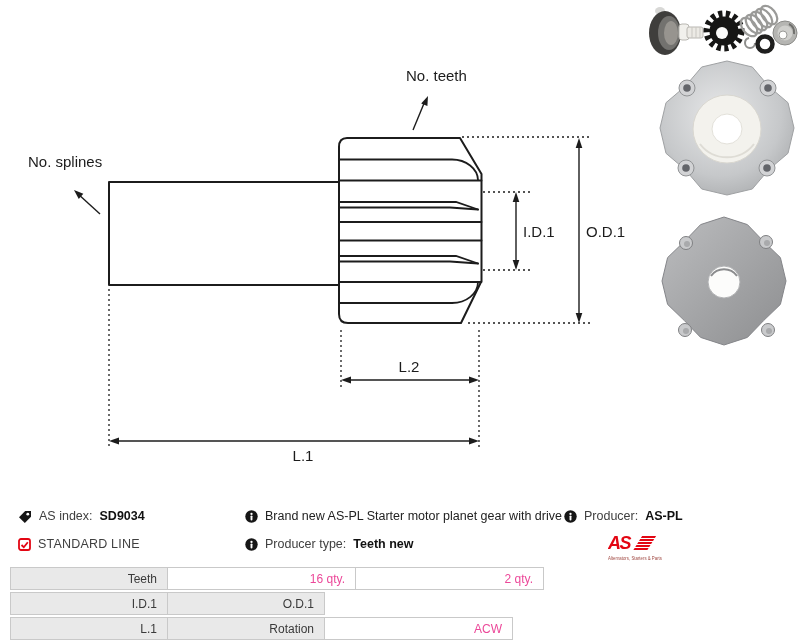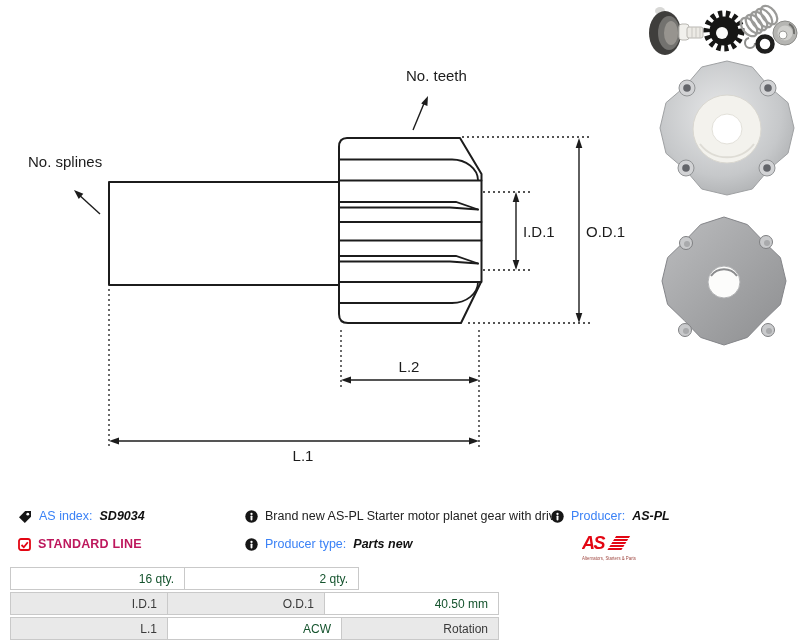--- a/index.html
+++ b/index.html
@@ -2,31 +2,31 @@
 <html><head>
 <meta charset="utf-8">
 <style>
   html,body{margin:0;padding:0;background:#fff;}
   .page{position:relative;width:800px;height:644px;background:#ffffff;overflow:hidden;
         font-family:"Liberation Sans", sans-serif;}
   .drawing{position:absolute;left:0;top:0;}
   .photos{position:absolute;left:600px;top:0;}
   .info-block{position:absolute;top:509px;display:flex;flex-direction:column;gap:13px;}
   .info-line{display:flex;align-items:center;gap:7px;font-size:12.5px;color:#222;line-height:15px;white-space:nowrap;}
-  .b{font-weight:bold;color:#111;font-style:italic;}
-  .red{color:#be185d;font-weight:bold;letter-spacing:.2px;}
-  .lblsp{color:#3b82f6;}
-  .logo-wrap{margin-left:31px;margin-top:-4px;}
+  .b{font-weight:bold;color:#111;}
+  .red{color:#404040;font-weight:normal;letter-spacing:.2px;}
+  .lblsp{color:#404040;}
+  .logo-wrap{margin-left:44px;margin-top:-4px;}
   .spec-table{position:absolute;left:10px;top:567px;font-size:12px;}
   .spec-row{display:flex;margin-bottom:2px;}
   .cell{height:23px;box-sizing:border-box;border:1px solid #c9c9c9;display:flex;align-items:center;
         justify-content:flex-end;padding-right:10px;}
   .cell + .cell{margin-left:-1px;}
   .c-lbl{width:158px;background:#e9e9e9;color:#3a3a3a;}
-  .c-val{width:175px;background:#ffffff;color:#14532d;}
+  .c-val{width:189px;background:#ffffff;color:#ec4899;}
 </style>
 </head>
 <body>
 
 <div class="page">
 
   <svg class="drawing" width="640" height="500" viewBox="0 0 640 500">
 
     <g fill="none" stroke="#1c1c1c" stroke-width="2" stroke-linejoin="round" stroke-linecap="round">
       <path d="M339,182 H109 V285 H339"></path>
@@ -189,25 +189,25 @@
       </svg>
       <span>Brand new AS-PL Starter motor planet gear with drive</span>
     </div>
     <div class="info-line">
       <svg width="13" height="13" viewBox="0 0 13 13">
         <circle cx="6.5" cy="6.5" r="6.2" fill="#161616"></circle>
         <circle cx="6.5" cy="3.9" r="1.15" fill="#fff"></circle>
         <rect x="5.55" y="5.4" width="1.9" height="5.1" rx="0.95" fill="#fff"></rect>
       </svg>
       <span class="lblsp">Producer type:</span>
-      <span class="b">Parts new</span>
-    </div>
-  </div>
-
-  <div class="info-block" style="left:551px;justify-content:space-between;">
+      <span class="b">Teeth new</span>
+    </div>
+  </div>
+
+  <div class="info-block" style="left:564px;justify-content:space-between;">
     <div class="info-line">
       <svg width="13" height="13" viewBox="0 0 13 13">
         <circle cx="6.5" cy="6.5" r="6.2" fill="#161616"></circle>
         <circle cx="6.5" cy="3.9" r="1.15" fill="#fff"></circle>
         <rect x="5.55" y="5.4" width="1.9" height="5.1" rx="0.95" fill="#fff"></rect>
       </svg>
       <span class="lblsp">Producer:</span>
       <span class="b">AS-PL</span>
     </div>
     <div class="logo-wrap">
@@ -220,28 +220,28 @@
           <rect x="36" y="12" width="14" height="2"></rect>
           <rect x="36" y="15" width="14" height="2"></rect>
         </g>
         <text x="0" y="27" font-family="'Liberation Sans', sans-serif" font-size="5" fill="#a14a44" textLength="54" lengthAdjust="spacingAndGlyphs">Alternators, Starters &amp; Parts</text>
       </svg>
     </div>
   </div>
 
   <div class="spec-table">
     <div class="spec-row">
+      <div class="cell c-lbl">Teeth</div>
       <div class="cell c-val">16 qty.</div>
       <div class="cell c-val">2 qty.</div>
     </div>
     <div class="spec-row">
       <div class="cell c-lbl">I.D.1</div>
       <div class="cell c-lbl">O.D.1</div>
-      <div class="cell c-val">40.50 mm</div>
     </div>
     <div class="spec-row">
       <div class="cell c-lbl">L.1</div>
+      <div class="cell c-lbl">Rotation</div>
       <div class="cell c-val">ACW</div>
-      <div class="cell c-lbl">Rotation</div>
     </div>
   </div>
 
 </div>
 
 </body></html>

